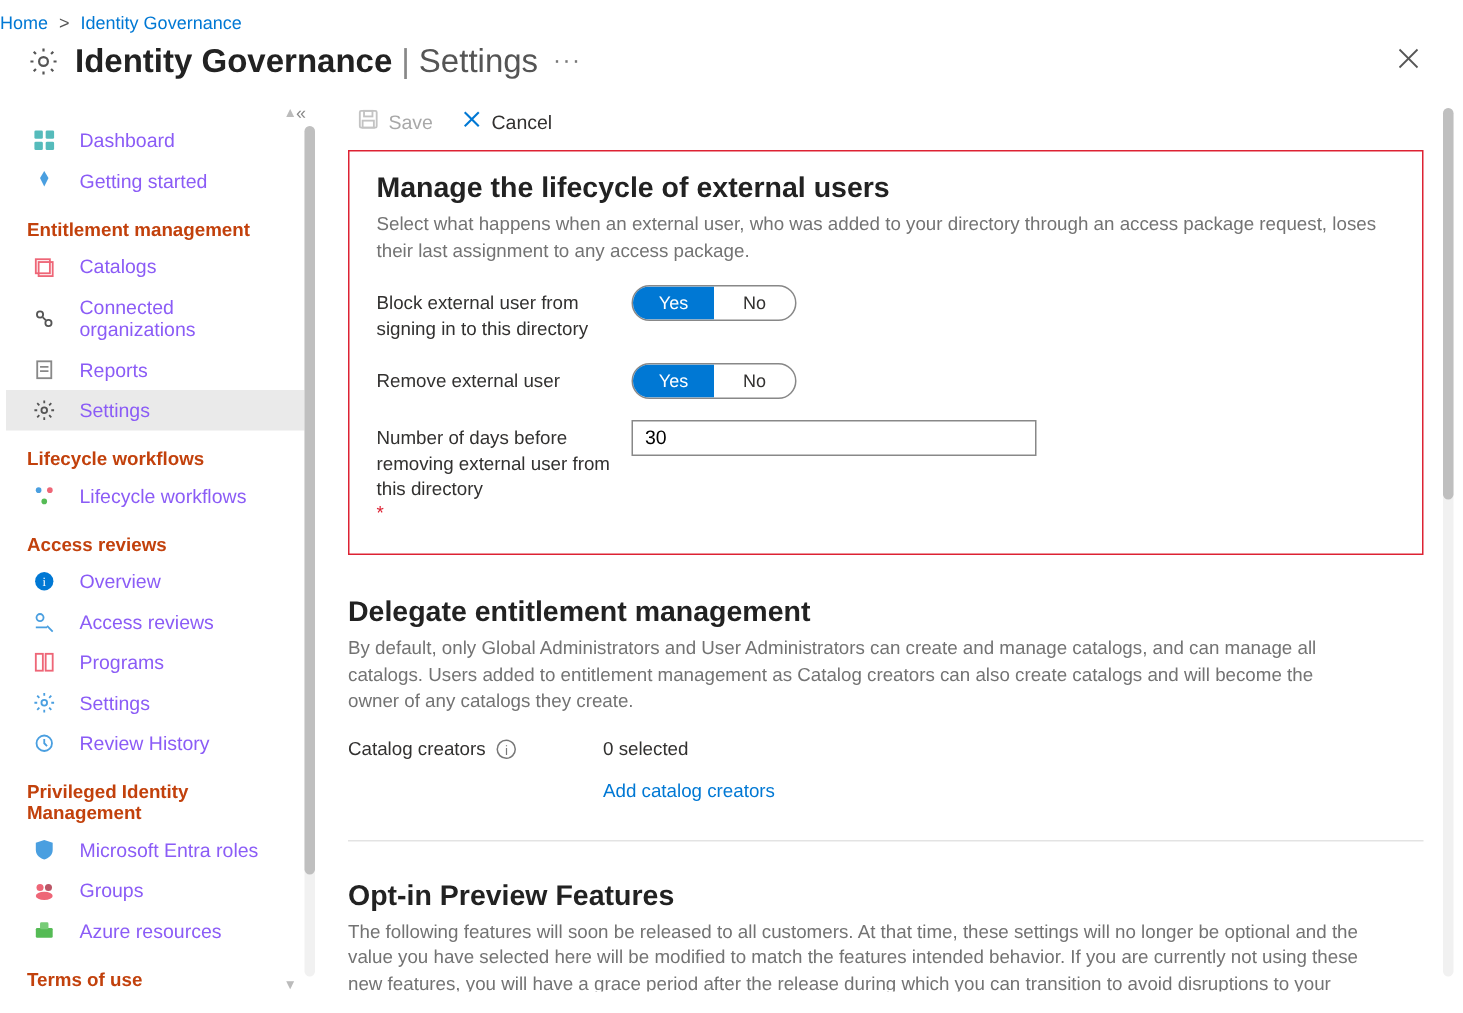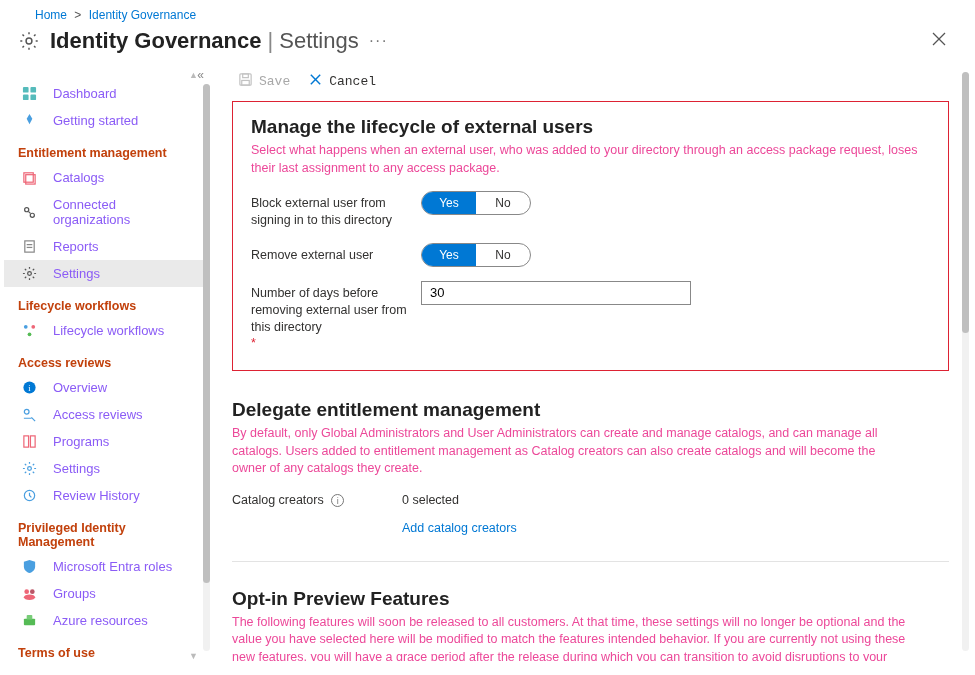--- a/index.html
+++ b/index.html
@@ -6,21 +6,21 @@
     body {
       font-family: "Segoe UI", -apple-system, sans-serif;
       font-size: 13px;
       color: #323130;
       background: #fff;
       width: 975px;
       height: 675px;
       overflow: hidden;
     }
     .breadcrumb {
-      padding: 8px 12px 4px 35px;
+      padding: 8px 12px 4px 0;
       font-size: 12px;
       color: #0078d4;
     }
     .breadcrumb a { color: #0078d4; text-decoration: none; }
     .breadcrumb .sep { color: #555; padding: 0 4px; }
     .header {
       display: flex;
       align-items: center;
       padding: 2px 18px 12px 18px;
     }
@@ -81,34 +81,33 @@
       position:absolute; right:6px; top:6px; bottom:10px; width:7px;
       background:#f1f1f1; border-radius:4px;
     }
     .content-scroll .thumb {
       position:absolute; left:0; right:0; top:0; height:45%;
       background:#bfbfbf; border-radius:4px;
     }
     .toolbar {
       display:flex; gap:18px; align-items:center;
       padding:6px 0 10px 6px;
-      font-family:Liberation Mono, monospace;
     }
     .tbtn { display:flex; align-items:center; gap:6px; font-size:13px; cursor:pointer;}
     .tbtn.disabled { color:#a8a8a8; cursor:default;}
     .tbtn.disabled svg { opacity:.5;}
     .tbtn.cancel svg { stroke:#0078d4;}
 
     .redbox {
       border:1px solid #d23; padding:14px 18px 18px 18px;
       margin:0 0 28px 0;
       max-width:720px;
     }
     h2.section { font-size:19px; font-weight:600; color:#222; margin-bottom:4px;}
-    .sec-desc { font-size:12.5px; color:#ec4899; line-height:1.4; max-width:680px; margin-bottom:14px;}
+    .sec-desc { font-size:12.5px; color:#737373; line-height:1.4; max-width:680px; margin-bottom:14px;}
 
     .form-row { display:flex; align-items:flex-start; margin-bottom:14px; }
     .form-label { width:170px; font-size:12.5px; color:#323130; padding-top:4px; line-height:1.35;}
     .form-label .req { color:#d23; }
     .toggle-pill {
       display:flex; width:110px; height:24px;
       border:1px solid #888; border-radius:999px; overflow:hidden;
       font-size:12px; background:#fff;
     }
     .toggle-half { flex:1; display:flex;align-items:center;justify-content:center; }

